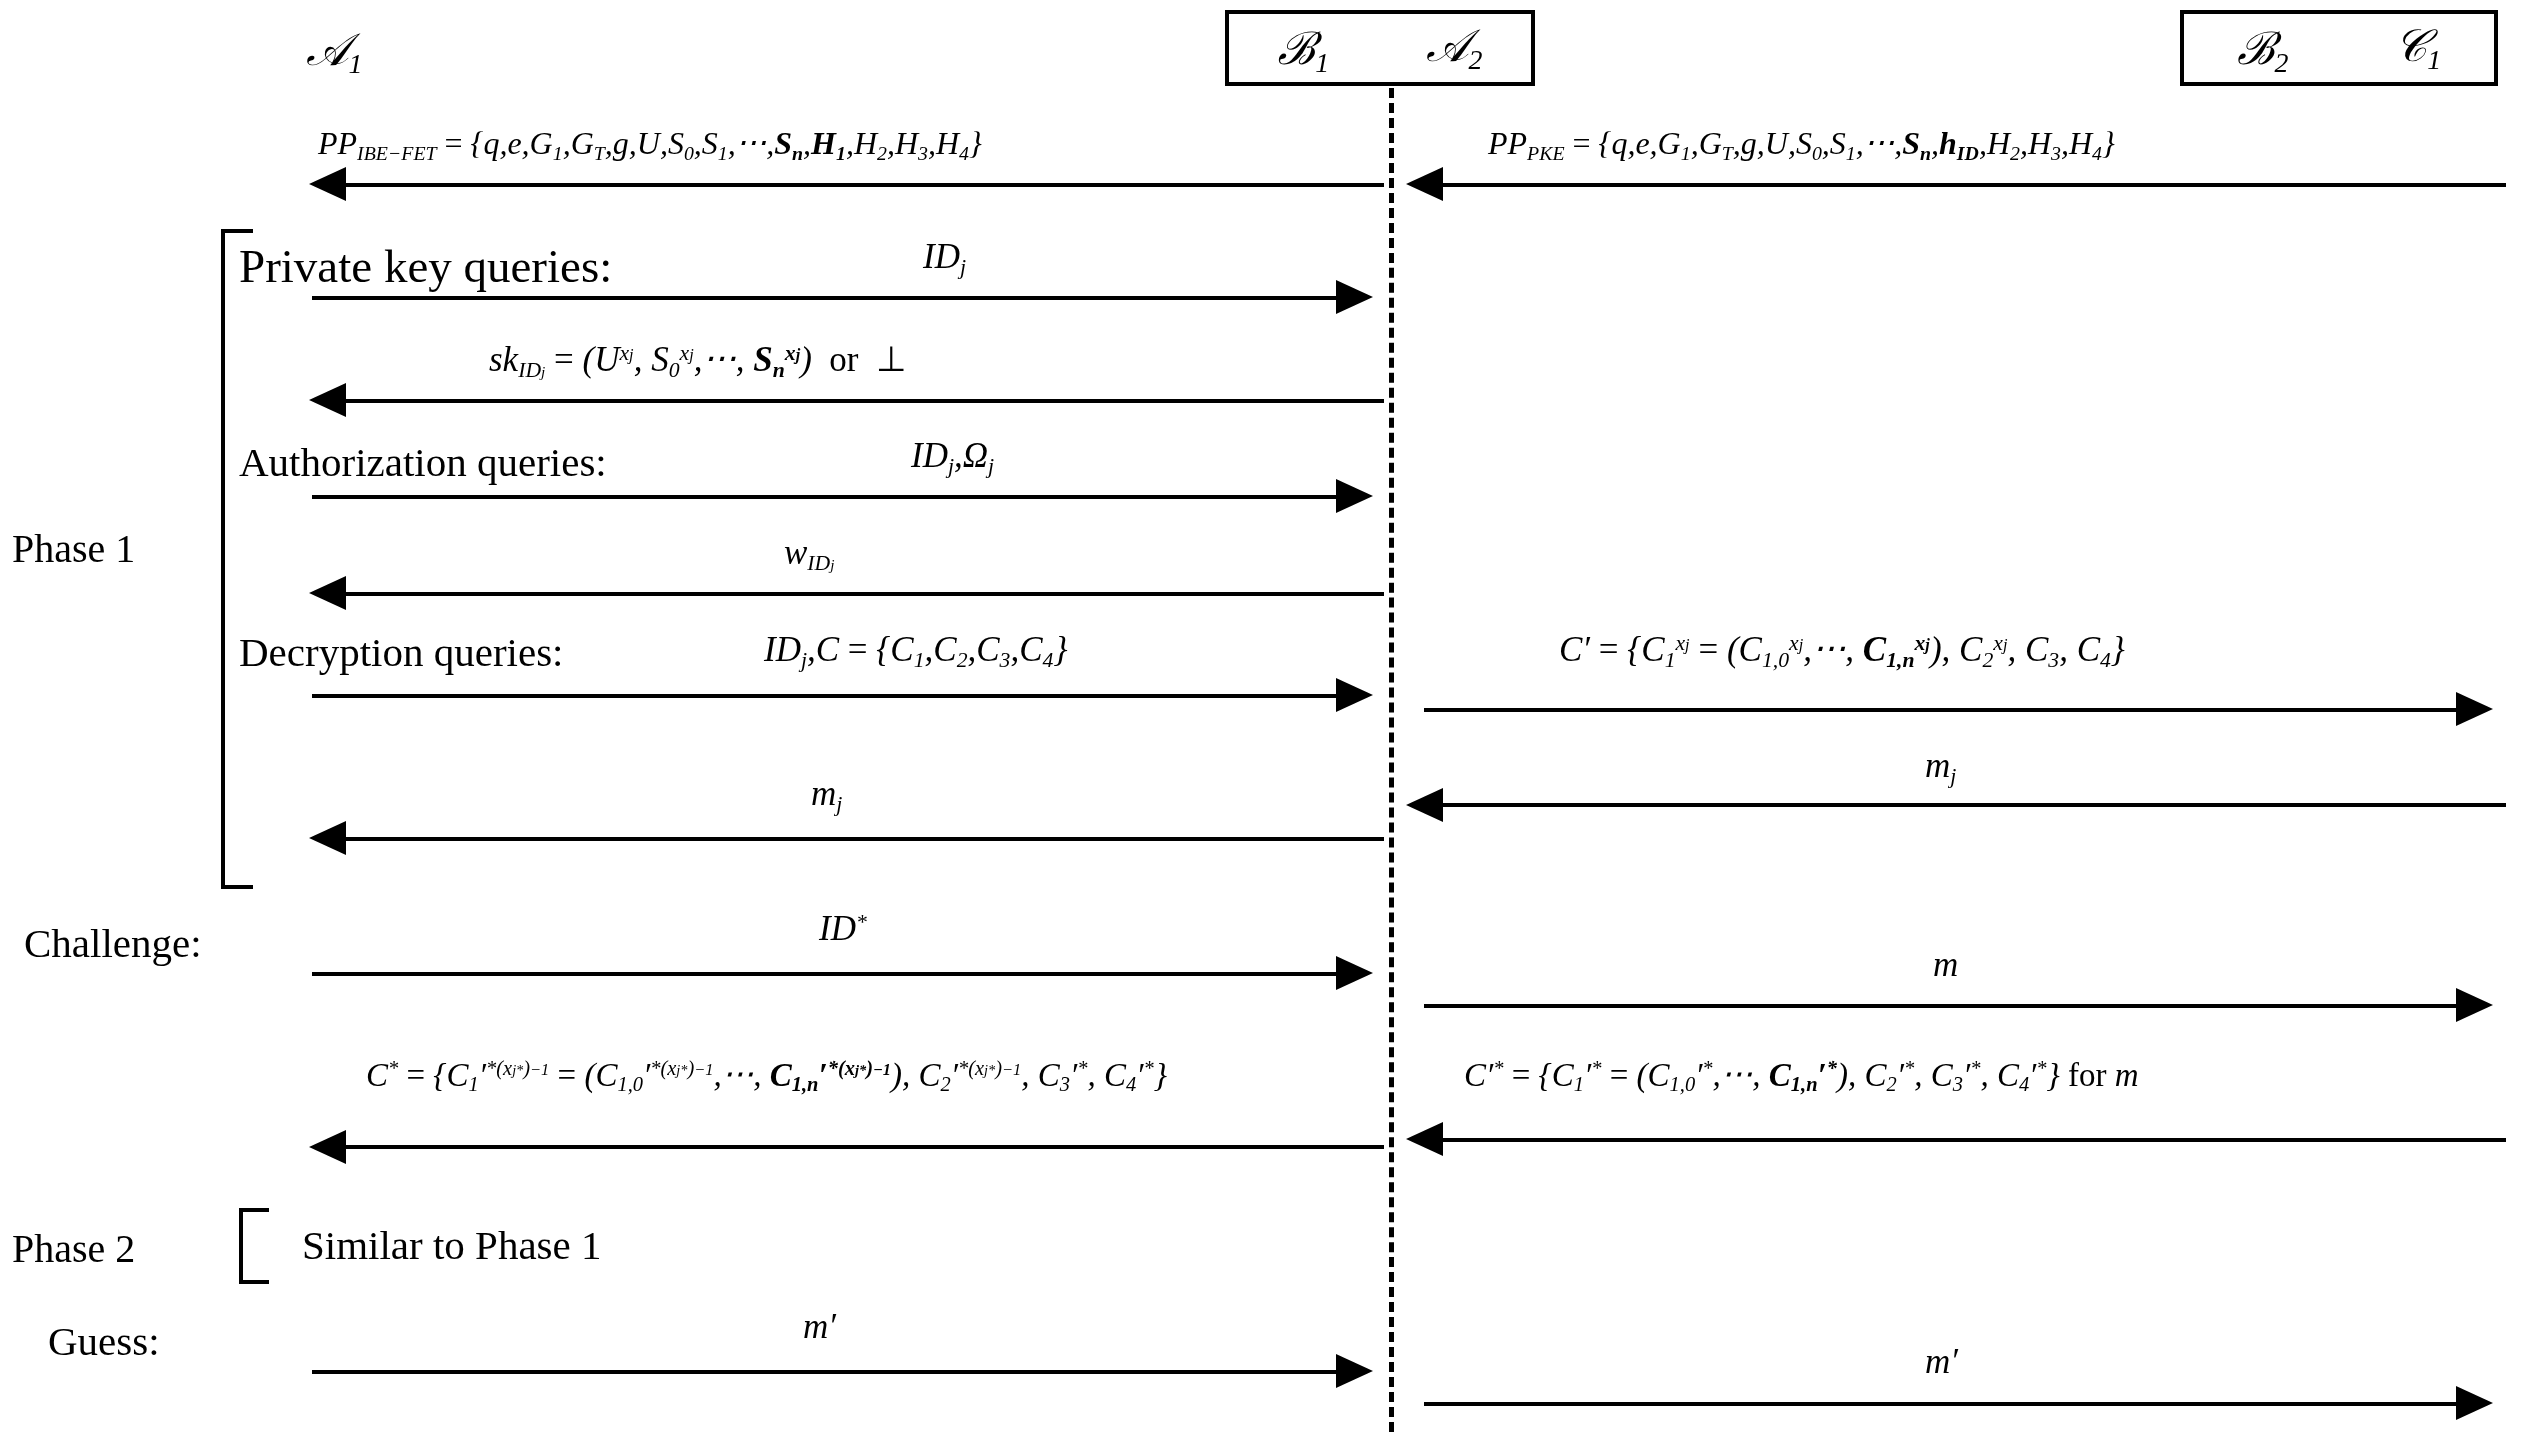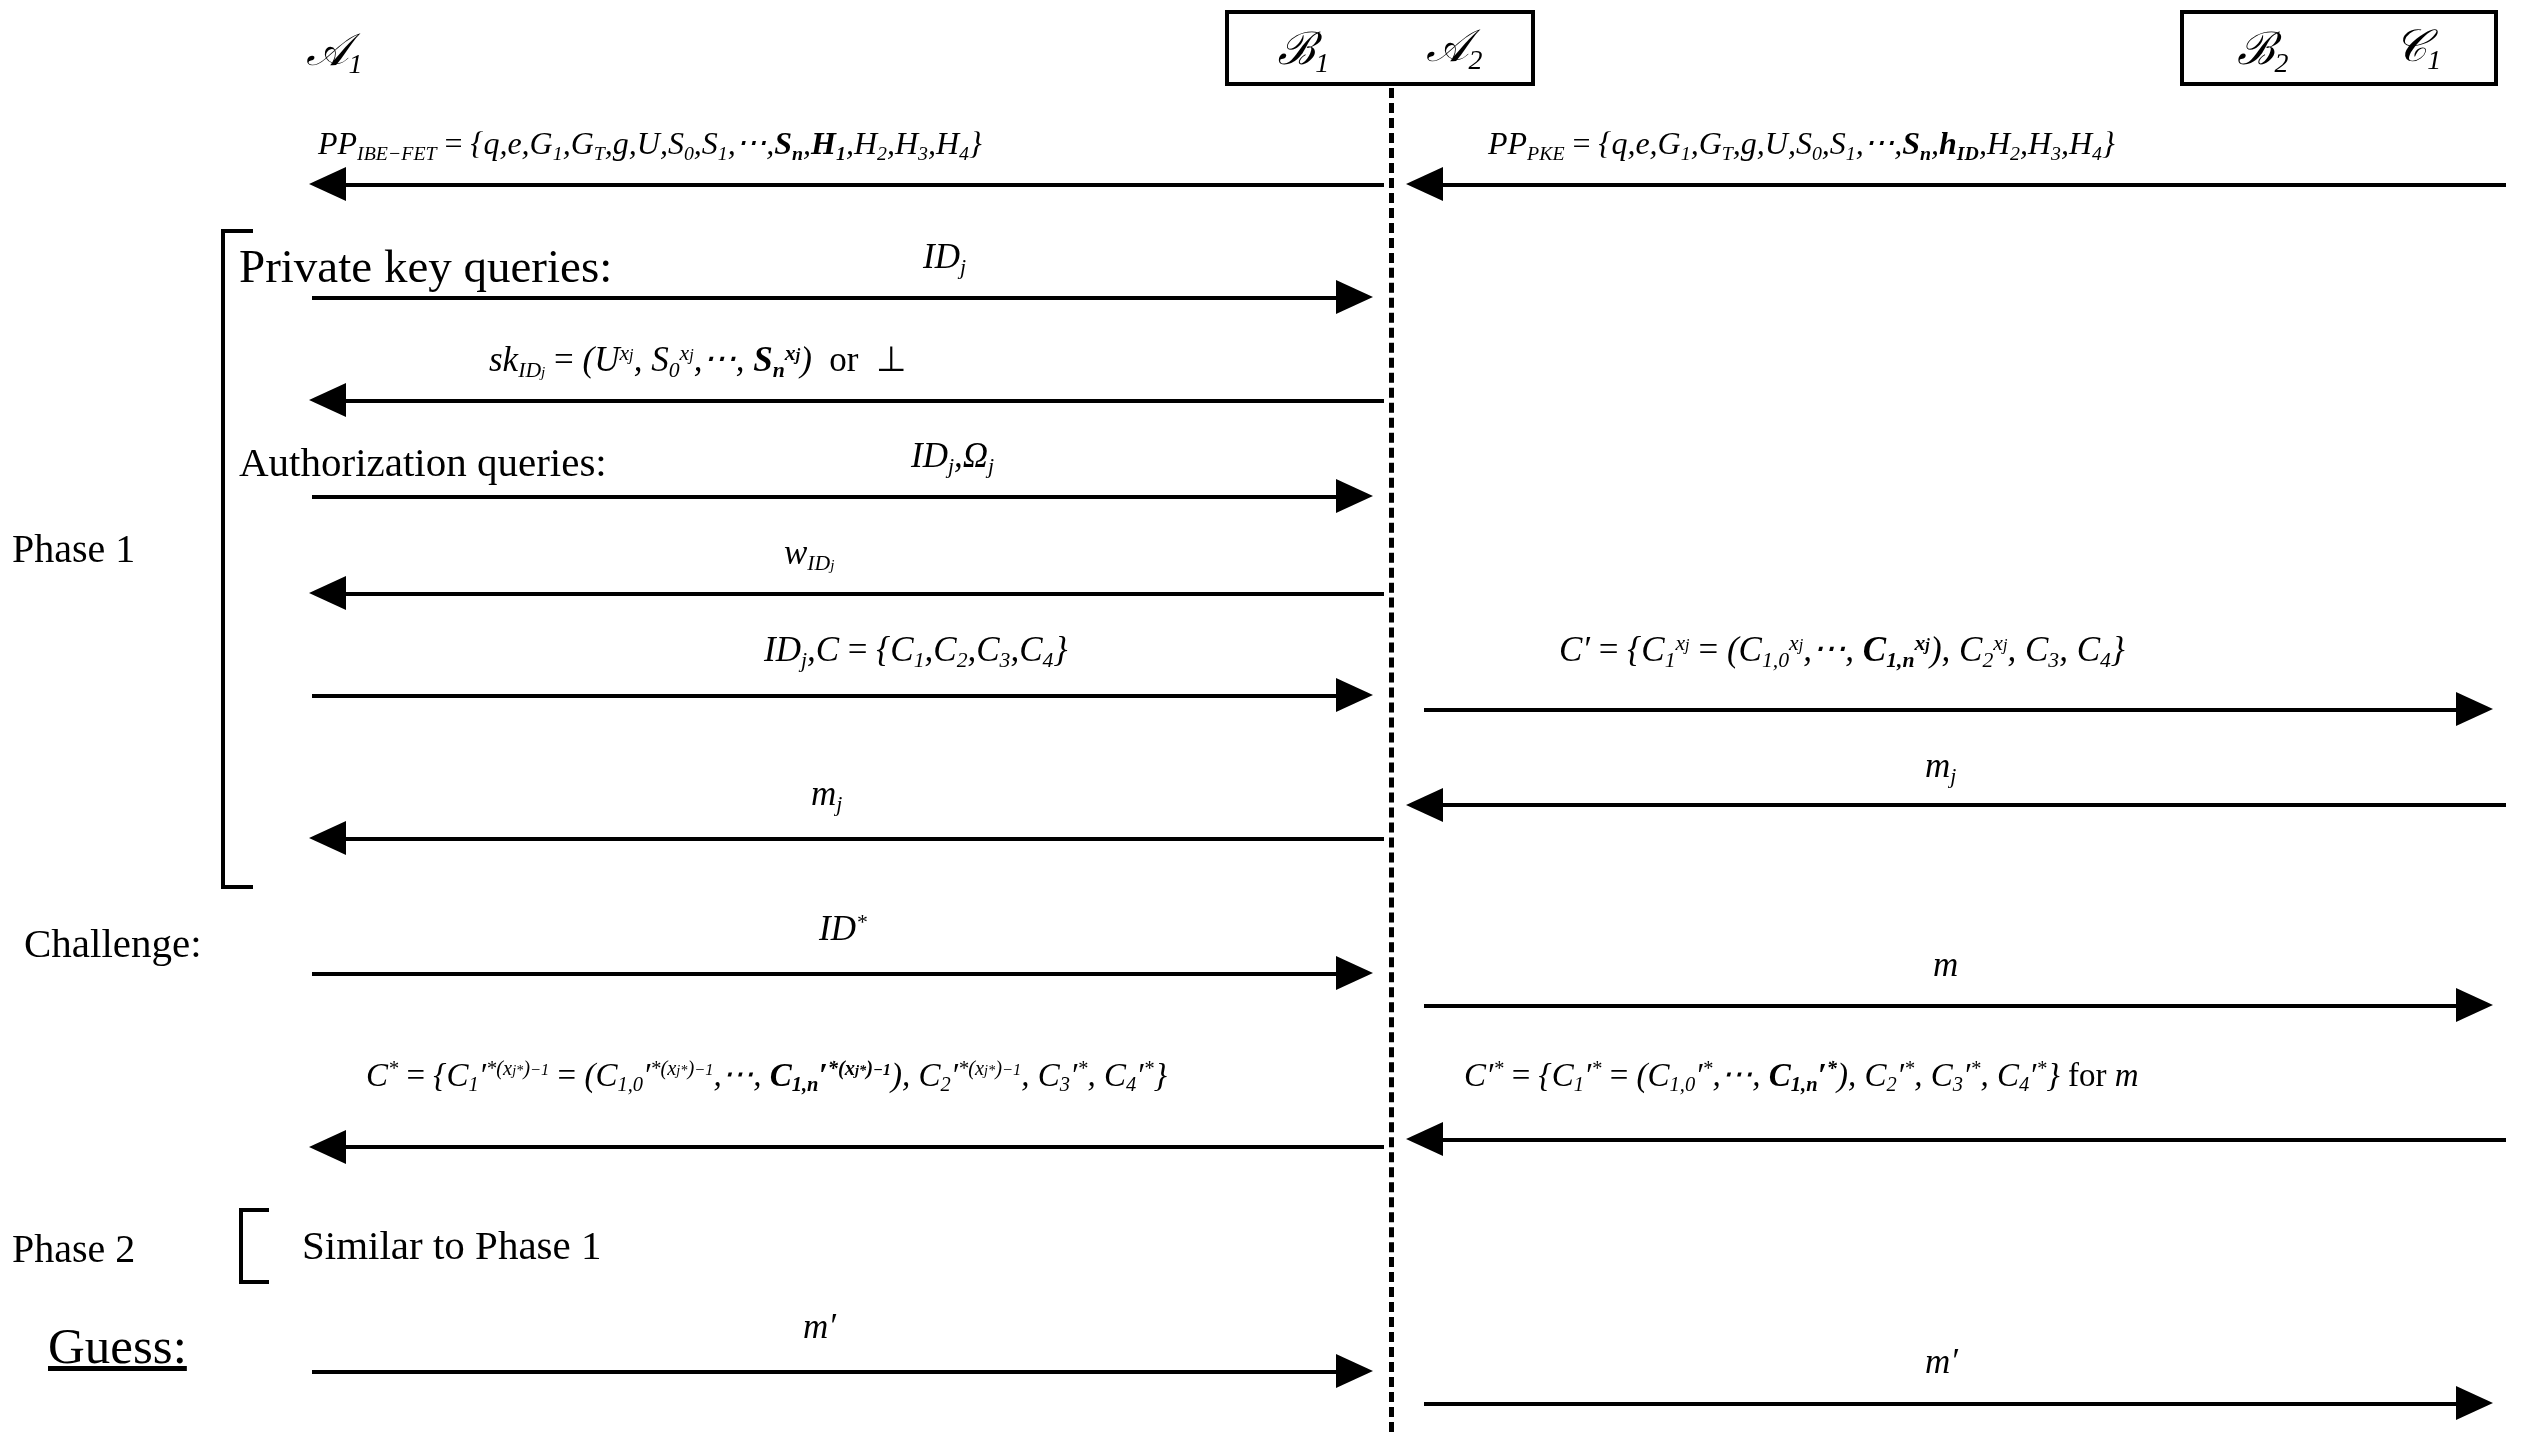--- a/index.html
+++ b/index.html
@@ -160,20 +160,21 @@
   </div>
   <div class="arrow-line" style="left:312px; top:495px; width:1026px;"></div>
   <div class="arrow-head right" style="left:1336px; top:479px;"></div>
 
   <div class="msg big" style="left:784px; top:535px;">
     <i>w</i><span class="sub">ID<span style="font-size:0.7em;">j</span></span>
   </div>
   <div class="arrow-line" style="left:326px; top:592px; width:1058px;"></div>
   <div class="arrow-head left" style="left:309px; top:576px;"></div>
 
+  <div class="label-left" style="left:239px; top:628px; font-size:41px;">Decryption queries:</div>
   <div class="msg big" style="left:764px; top:632px;">
     <i>ID</i><span class="sub">j</span>,<i>C</i> <span class="roman">=</span>
     {<i>C</i><span class="sub">1</span>,<i>C</i><span class="sub">2</span>,<i>C</i><span class="sub">3</span>,<i>C</i><span class="sub">4</span>}
   </div>
   <div class="arrow-line" style="left:312px; top:694px; width:1026px;"></div>
   <div class="arrow-head right" style="left:1336px; top:678px;"></div>
 
   <div class="msg big" style="left:1559px; top:632px;">
     <i>C</i>′ <span class="roman">=</span> {<i>C</i><span class="sub">1</span><span class="sup">x<span style="font-size:0.75em;">j</span></span>
     <span class="roman">=</span> (<i>C</i><span class="sub">1,0</span><span class="sup">x<span style="font-size:0.75em;">j</span></span>,⋅⋅⋅,
@@ -228,21 +229,21 @@
     <i>C</i><span class="sub">3</span>′<span class="sup">*</span>,
     <i>C</i><span class="sub">4</span>′<span class="sup">*</span>} <span class="roman">for</span> <i>m</i>
   </div>
   <div class="arrow-line" style="left:1424px; top:1138px; width:1082px;"></div>
   <div class="arrow-head left" style="left:1406px; top:1122px;"></div>
 
   <div class="label-left" style="left:12px; top:1225px; font-size:40px;">Phase 2</div>
   <div class="bracket" style="left:239px; top:1208px; width:30px; height:76px;"></div>
   <div class="label-left" style="left:302px; top:1221px; font-size:41px;">Similar to Phase 1</div>
 
-  <div class="label-left" style="left:48px; top:1317px; font-size:51px;text-decoration:underline;">Guess:</div>
+  <div class="label-left" style="left:48px; top:1317px; font-size:41px;">Guess:</div>
   <div class="msg big" style="left:803px; top:1309px;">
     <i>m</i>′
   </div>
   <div class="arrow-line" style="left:312px; top:1370px; width:1026px;"></div>
   <div class="arrow-head right" style="left:1336px; top:1354px;"></div>
 
   <div class="msg big" style="left:1925px; top:1344px;">
     <i>m</i>′
   </div>
   <div class="arrow-line" style="left:1424px; top:1402px; width:1034px;"></div>

